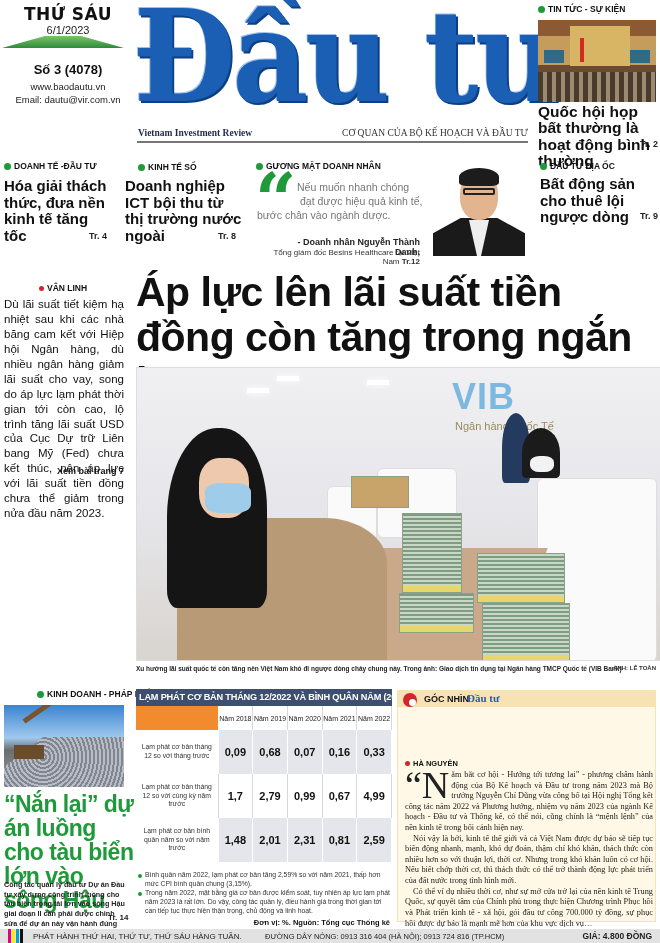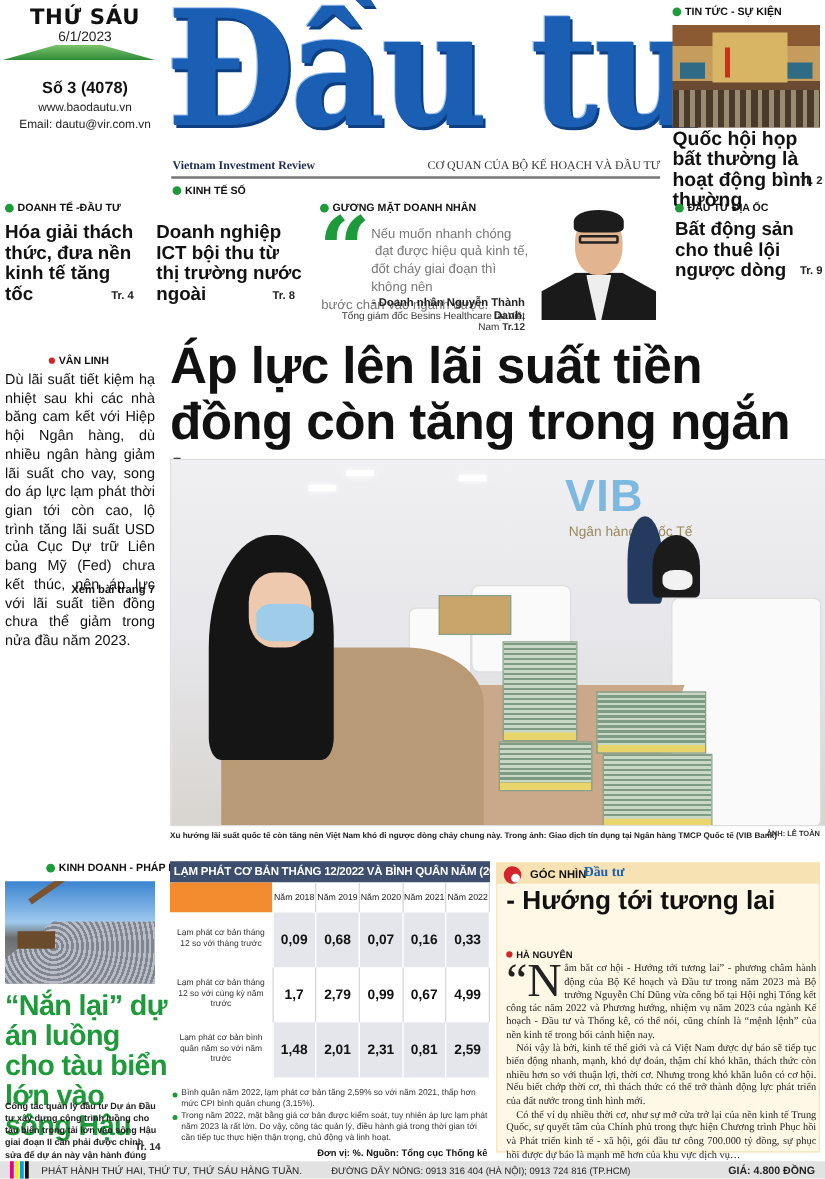--- a/index.html
+++ b/index.html
@@ -37,21 +37,21 @@
   .tt-photo .flag { position: absolute; left: 42px; top: 18px; width: 4px; height: 24px; background: #d42b20; }
   .tt-photo .wall { position: absolute; left: 32px; top: 6px; width: 60px; height: 40px; background: #d8b465; }
   .tt-photo .seats { position: absolute; left: 0; bottom: 0; width: 100%; height: 30px; background: repeating-linear-gradient(90deg, #4a3a2c 0 5px, #9a8a70 5px 9px); }
   .tt-headline { left: 538px; top: 104px; width: 122px; font-size: 15.5px; }
   .tt-tr { left: 640px; top: 139px; }
 
   
   .r2-tag1 { left: 4px; top: 161px; }
   .r2-h1 { left: 4px; top: 178px; width: 110px; font-size: 15px; line-height: 1.1; }
   .r2-tr1 { left: 89px; top: 231px; }
-  .r2-tag2 { left: 125px; top: 147px; padding-left: 13px; }
+  .r2-tag2 { left: 125px; top: 162px; padding-left: 13px; }
   .r2-h2 { left: 125px; top: 178px; width: 120px; font-size: 15px; line-height: 1.1; }
   .r2-tr2 { left: 218px; top: 231px; }
   .r2-tag3 { left: 256px; top: 161px; }
   .quote-mark { left: 255px; top: 170px; font-family: "DejaVu Serif", serif; font-weight: bold; font-size: 72px; line-height: 60px; color: #1e9a3a; }
   .quote-text { left: 257px; top: 180px; width: 170px; font-size: 10.5px; color: #777; line-height: 1.35; }
   .quote-text .l1 { display: block; padding-left: 40px; }
   .quote-text .l2 { display: block; padding-left: 43px; }
   .quote-text .l3 { display: block; padding-left: 40px; }
   .quote-by { left: 280px; top: 237px; width: 140px; text-align: right; font-size: 9px; font-weight: bold; color: #222; }
   .quote-role { left: 258px; top: 248px; width: 162px; text-align: right; font-size: 8px; color: #333; }
@@ -186,21 +186,20 @@
 <div class="abs tr r2-tr2">Tr. 8</div>
 
 <div class="abs tag r2-tag3">
   <span class="dot"></span>
   <span>GƯƠNG MẶT DOANH NHÂN</span>
 </div>
 <div class="abs quote-mark">“</div>
 <div class="abs quote-text">
   <span class="l1">Nếu muốn nhanh chóng</span>
   <span class="l2">đạt được hiệu quả kinh tế,</span>
-  <span class="l3">đốt cháy giai đoạn thì không nên</span>
   <span>bước chân vào ngành dược.</span>
 </div>
 <div class="abs quote-by">- Doanh nhân Nguyễn Thành Danh,</div>
 <div class="abs quote-role">
   <span>Tổng giám đốc Besins Healthcare tại Việt Nam</span>
   <b>Tr.12</b>
 </div>
 <div class="abs portrait">
   <div class="suit"></div>
     <div class="shirt"></div>
@@ -307,21 +306,20 @@
   <div class="bullet">Trong năm 2022, mặt bằng giá cơ bản được kiểm soát, tuy nhiên áp lực lạm phát năm 2023 là rất lớn. Do vậy, công tác quản lý, điều hành giá trong thời gian tới cần tiếp tục thực hiện thận trọng, chủ động và linh hoạt.</div>
 </div>
 <div class="abs tbl-src">Đơn vị: %. Nguồn: Tổng cục Thống kê</div>
 
 <div class="abs gn-box"></div>
 <div class="abs gn-tagbar"></div>
 <div class="abs gn-icon"></div>
 <div class="abs gn-label">GÓC NHÌN</div>
 <div class="abs gn-brand">Đầu tư</div>
 <div class="abs headline gn-headline">
-  <div>- Hướng tới tương lai</div>
 </div>
 <div class="abs gn-author">
   <span class="dot red"></span>
   <span>HÀ NGUYÊN</span>
 </div>
 <div class="abs gn-body">
   <span class="gn-drop">“N</span>
   <p>ắm bắt cơ hội - Hướng tới tương lai” - phương châm hành động của Bộ Kế hoạch và Đầu tư trong năm 2023 mà Bộ trưởng Nguyễn Chí Dũng vừa công bố tại Hội nghị Tổng kết công tác năm 2022 và Phương hướng, nhiệm vụ năm 2023 của ngành Kế hoạch - Đầu tư và Thống kê, có thể nói, cũng chính là “mệnh lệnh” của nền kinh tế trong bối cảnh hiện nay.</p>
   <p class="ind">Nói vậy là bởi, kinh tế thế giới và cả Việt Nam được dự báo sẽ tiếp tục biến động nhanh, mạnh, khó dự đoán, thậm chí khó khăn, thách thức còn nhiều hơn so với thuận lợi, thời cơ. Nhưng trong khó khăn luôn có cơ hội. Nếu biết chớp thời cơ, thì thách thức có thể trở thành động lực phát triển của đất nước trong tình hình mới.</p>
   <p class="ind"><span>Có thể ví dụ nhiều thời cơ, như sự mở cửa trở lại của nền kinh tế Trung Quốc, sự quyết tâm của Chính phủ trong thực hiện Chương trình Phục hồi và Phát triển kinh tế - xã hội, gói đầu tư công 700.000 tỷ đồng, sự phục hồi được dự báo là mạnh mẽ hơn của khu vực dịch vụ…</span> <span class="gn-more">Xem tiếp trang 3</span></p>

